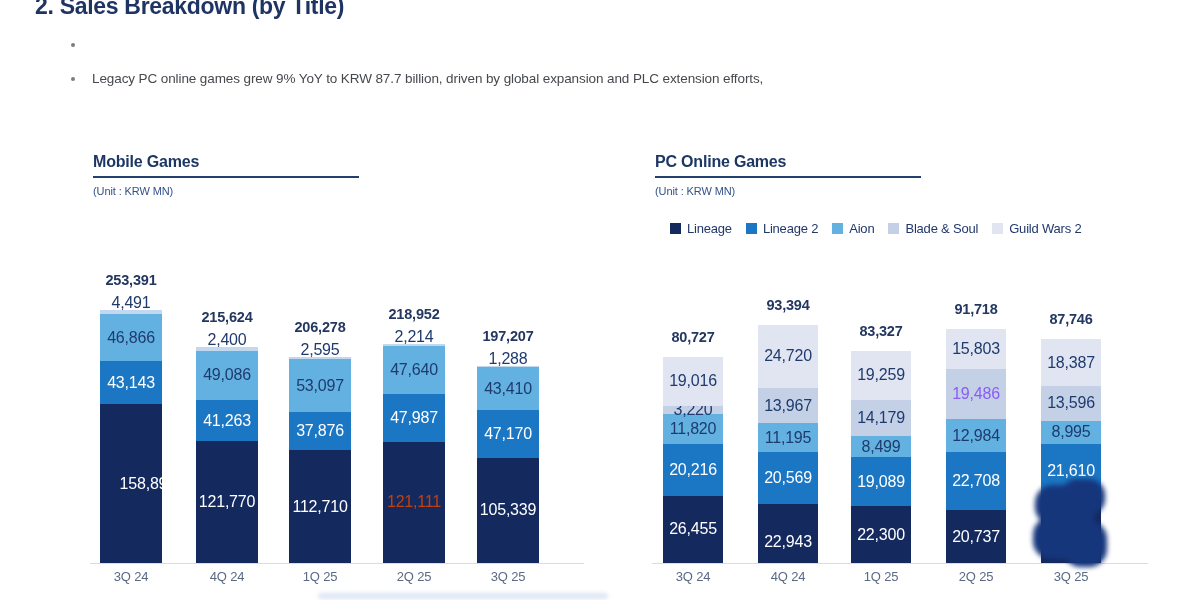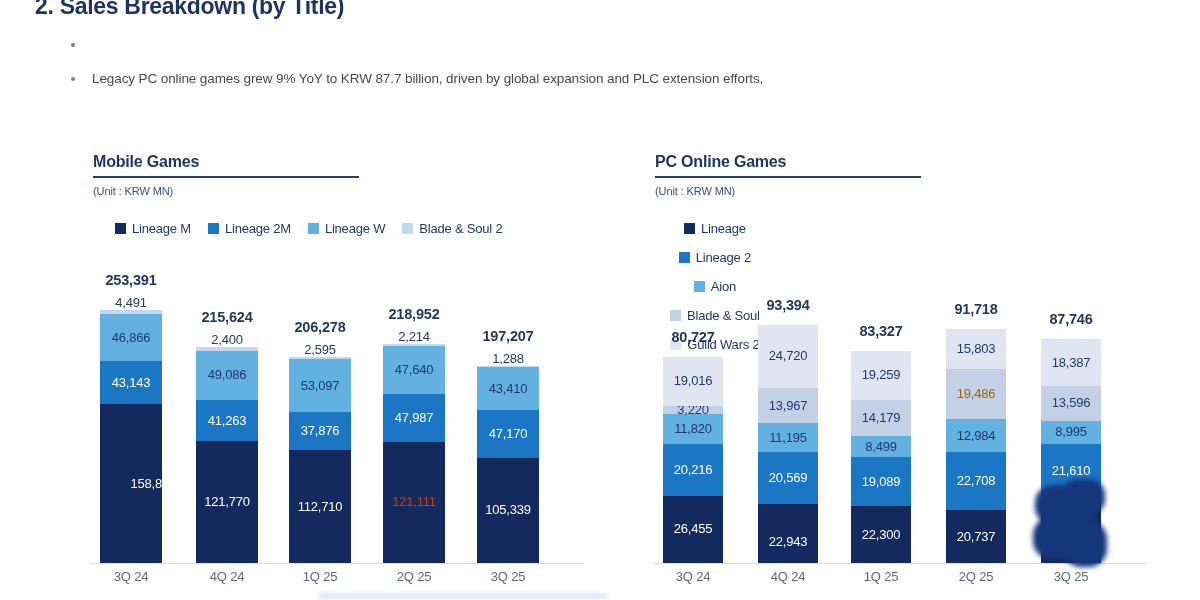--- a/index.html
+++ b/index.html
@@ -20,21 +20,21 @@
   }
   .header-underline{position:absolute;height:2px;background:#24406f;}
   .unit-label{position:absolute;font-size:11px;color:#33518a;letter-spacing:-0.1px;}
   .legend{position:absolute;display:flex;align-items:center;}
   .legend-item{display:flex;align-items:center;white-space:nowrap;}
   .legend-swatch{width:11px;height:11px;display:inline-block;margin-right:6px;}
   .legend-label{font-size:13px;color:#21386b;letter-spacing:-0.2px;}
   .baseline{position:absolute;height:1px;background:#d9dde3;}
   .bar-seg{position:absolute;}
   .seg-label{
-    position:absolute;text-align:center;font-size:13px;height:16px;line-height:16px;
+    position:absolute;text-align:center;font-size:16px;height:16px;line-height:16px;
     letter-spacing:-0.2px;font-weight:400;white-space:nowrap;
   }
   .total-label{
     position:absolute;text-align:center;font-size:14.5px;font-weight:600;color:#233760;
     height:17px;line-height:17px;letter-spacing:-0.2px;white-space:nowrap;
   }
   .axis-label{
     position:absolute;text-align:center;font-size:13px;color:#5a6a84;font-weight:500;
     height:16px;line-height:16px;letter-spacing:-0.2px;white-space:nowrap;
   }
@@ -58,43 +58,25 @@
   <div class="slide-title">2. Sales Breakdown (by Title)</div>
 
   <div class="bullet-dot" style="left:71px;top:43px;"></div>
 
   <div class="bullet-dot" style="left:71px;top:77px;"></div>
   <div class="bullet-text" style="top:71px;">Legacy PC online games grew 9% YoY to KRW 87.7 billion, driven by global expansion and PLC extension efforts,</div>
 
   <div class="chart-header" style="left:93px;top:153px;">Mobile Games</div>
   <div class="header-underline" style="left:93px;top:176px;width:266px;"></div>
   <div class="unit-label" style="left:93px;top:185px;">(Unit : KRW MN)</div>
-  <div class="legend" style="left:115px;top:221px;gap:17px;">
-      <span class="legend-item">
-        <span class="legend-swatch" style="background: rgb(20, 41, 94);"></span>
-        <span class="legend-label">Lineage M</span>
-      </span>
-      <span class="legend-item">
-        <span class="legend-swatch" style="background: rgb(27, 118, 195);"></span>
-        <span class="legend-label">Lineage 2M</span>
-      </span>
-      <span class="legend-item">
-        <span class="legend-swatch" style="background: rgb(98, 177, 225);"></span>
-        <span class="legend-label">Lineage W</span>
-      </span>
-      <span class="legend-item">
-        <span class="legend-swatch" style="background: rgb(194, 216, 238);"></span>
-        <span class="legend-label">Blade &amp; Soul 2</span>
-      </span>
-    </div>
 
   <div class="chart-header" style="left:655px;top:153px;">PC Online Games</div>
   <div class="header-underline" style="left:655px;top:176px;width:266px;"></div>
   <div class="unit-label" style="left:655px;top:185px;">(Unit : KRW MN)</div>
-  <div class="legend" style="left:670px;top:221px;gap:14px;flex-direction:column;">
+  <div class="legend" style="left:670px;top:221px;gap:14px;">
       <span class="legend-item">
         <span class="legend-swatch" style="background: rgb(20, 41, 94);"></span>
         <span class="legend-label">Lineage</span>
       </span>
       <span class="legend-item">
         <span class="legend-swatch" style="background: rgb(27, 118, 195);"></span>
         <span class="legend-label">Lineage 2</span>
       </span>
       <span class="legend-item">
         <span class="legend-swatch" style="background: rgb(98, 177, 225);"></span>
@@ -199,21 +181,21 @@
       <div class="seg-label" style="left: 836px; width: 90px; top: 367.074px; color: rgb(31, 59, 110);">19,259</div>
       <div class="total-label" style="left: 831px; width: 100px; top: 322.519px;">83,327</div>
       <div class="axis-label" style="left: 846px; width: 70px; top: 569px;">1Q 25</div>
       <div class="bar-seg" style="left: 946px; width: 60px; top: 510.121px; height: 52.8794px; background: rgb(20, 41, 94);"></div>
       <div class="seg-label" style="left: 931px; width: 90px; top: 528.56px; color: rgb(255, 255, 255);">20,737</div>
       <div class="bar-seg" style="left: 946px; width: 60px; top: 452.215px; height: 57.9054px; background: rgb(27, 118, 195);"></div>
       <div class="seg-label" style="left: 931px; width: 90px; top: 473.168px; color: rgb(255, 255, 255);">22,708</div>
       <div class="bar-seg" style="left: 946px; width: 60px; top: 419.106px; height: 33.1092px; background: rgb(98, 177, 225);"></div>
       <div class="seg-label" style="left: 931px; width: 90px; top: 427.661px; color: rgb(31, 59, 110);">12,984</div>
       <div class="bar-seg" style="left: 946px; width: 60px; top: 369.417px; height: 49.6893px; background: rgb(196, 208, 230);"></div>
-      <div class="seg-label" style="left: 931px; width: 90px; top: 386.261px; color: #a16207;">19,486</div>
+      <div class="seg-label" style="left: 931px; width: 90px; top: 386.261px; color: #8b5cf6;">19,486</div>
       <div class="bar-seg" style="left: 946px; width: 60px; top: 329.119px; height: 40.2976px; background: rgb(224, 229, 241);"></div>
       <div class="seg-label" style="left: 931px; width: 90px; top: 341.268px; color: rgb(31, 59, 110);">15,803</div>
       <div class="total-label" style="left: 926px; width: 100px; top: 301.119px;">91,718</div>
       <div class="axis-label" style="left: 941px; width: 70px; top: 569px;">2Q 25</div>
       <div class="bar-seg" style="left: 1041px; width: 60px; top: 498.847px; height: 64.1529px; background: rgb(20, 41, 94);"></div>
       <div class="bar-seg" style="left: 1041px; width: 60px; top: 443.742px; height: 55.1055px; background: rgb(27, 118, 195);"></div>
       <div class="seg-label" style="left: 1026px; width: 90px; top: 463.294px; color: rgb(255, 255, 255);">21,610</div>
       <div class="bar-seg" style="left: 1041px; width: 60px; top: 420.804px; height: 22.9372px; background: rgb(98, 177, 225);"></div>
       <div class="seg-label" style="left: 1026px; width: 90px; top: 424.273px; color: rgb(31, 59, 110);">8,995</div>
       <div class="bar-seg" style="left: 1041px; width: 60px; top: 386.135px; height: 34.6698px; background: rgb(196, 208, 230);"></div>

